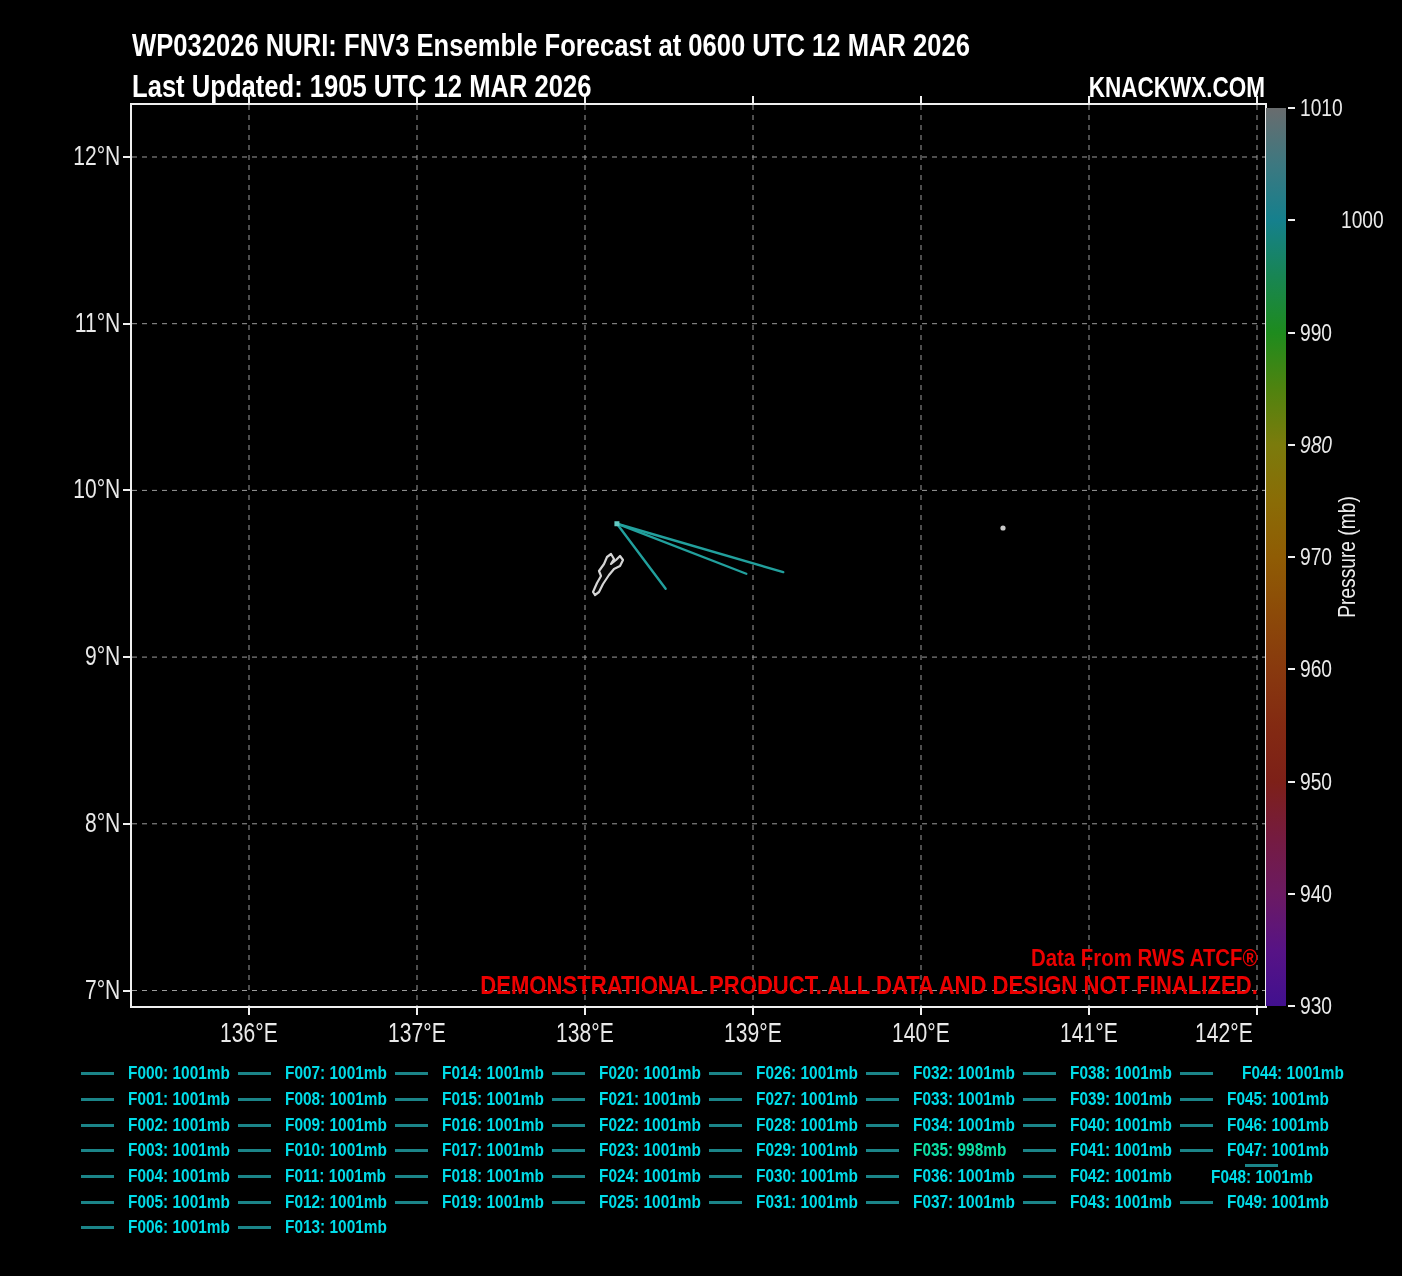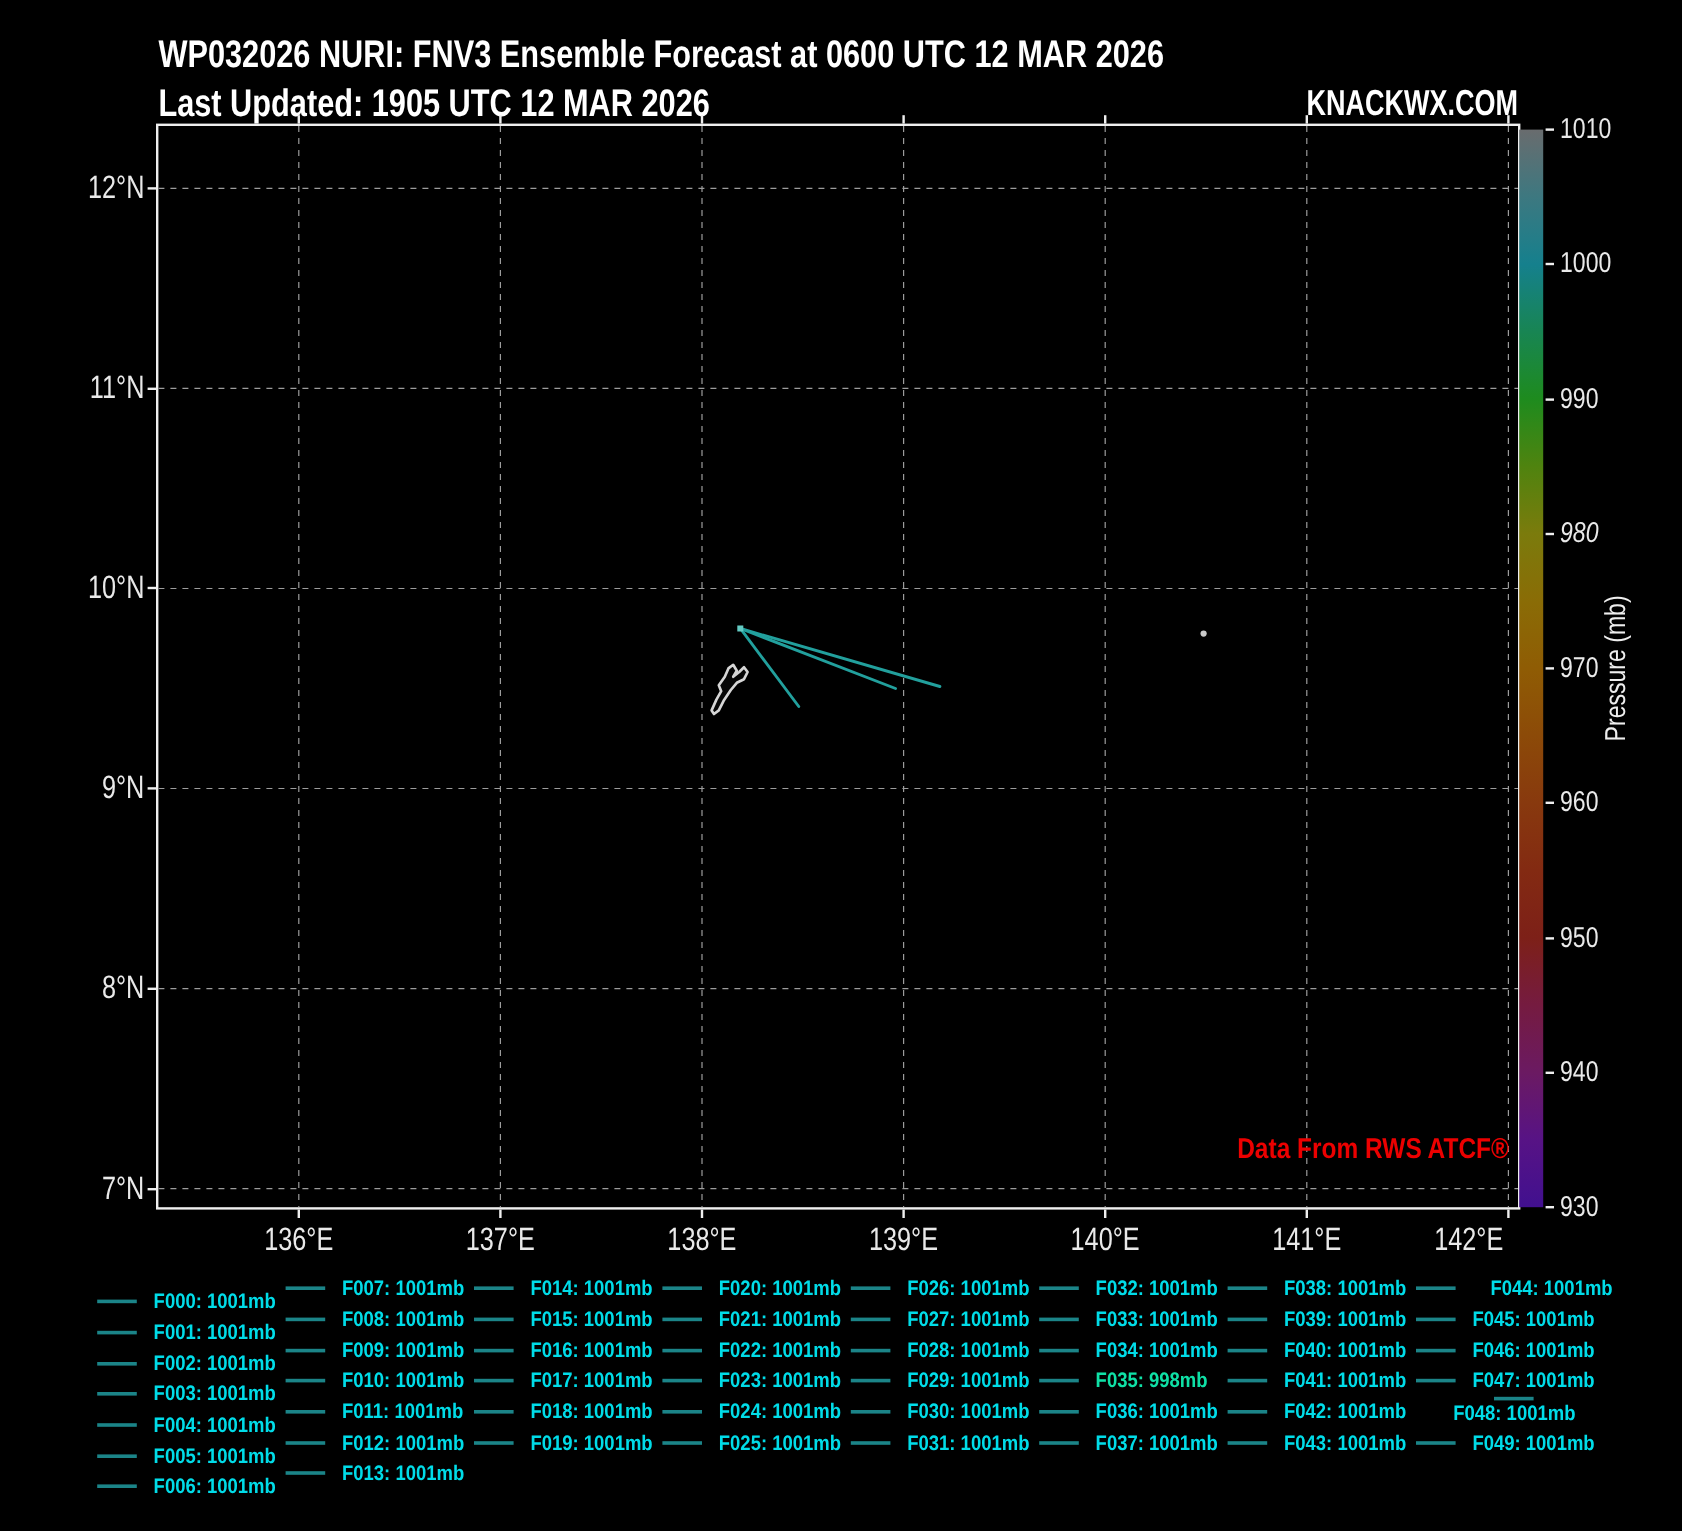--- a/index.html
+++ b/index.html
@@ -53,27 +53,30 @@
       <circle cx="871" cy="423" r="2.6" fill="#c9c9c9"></circle>
       <polyline points="484.9199999999996,418.73999999999984 533.6399999999983,483.75299999999993" fill="none" stroke="#22a09d" stroke-width="2.4" stroke-linecap="round"></polyline>
       <polyline points="484.9199999999996,418.73999999999984 614.2800000000013,468.75" fill="none" stroke="#22a09d" stroke-width="2.4" stroke-linecap="round"></polyline>
       <polyline points="484.9199999999996,418.73999999999984 651.2400000000011,467.083" fill="none" stroke="#22a09d" stroke-width="2.4" stroke-linecap="round"></polyline>
       <rect x="482.4199999999996" y="416.23999999999984" width="5" height="5" fill="#63cac3"></rect>
     </svg>
 
   <div class="abs" style="right:7px;top:839px;text-align:right;">
     <span class="cond-r red1" id="red1" style="transform: scaleX(0.85); color: rgb(236, 0, 0);">Data From RWS ATCF®</span>
   </div>
+  <div class="abs" style="right:7px;top:865px;text-align:right;">
+    <span class="cond-r red2" id="red2" style="transform: scaleX(0.85); color: rgb(236, 0, 0);">DEMONSTRATIONAL PRODUCT. ALL DATA AND DESIGN NOT FINALIZED.</span>
+  </div>
 </div>
 
 <div id="cbar" class="abs" style="left: 1266px; top: 108px; width: 20px; height: 898px; background: linear-gradient(rgb(105, 108, 110) 0%, rgb(61, 120, 128) 6.25%, rgb(21, 128, 141) 12.5%, rgb(24, 133, 83) 18.75%, rgb(30, 139, 30) 25%, rgb(79, 131, 15) 31.25%, rgb(123, 123, 12) 37.5%, rgb(138, 108, 6) 43.75%, rgb(143, 92, 4) 50%, rgb(140, 74, 8) 56.25%, rgb(136, 57, 14) 62.5%, rgb(131, 42, 18) 68.75%, rgb(125, 32, 24) 75%, rgb(117, 27, 64) 81.25%, rgb(107, 26, 98) 87.5%, rgb(87, 19, 133) 93.75%, rgb(65, 16, 143) 100%);"></div>
 <div class="abs" style="left:1347px;top:557px;transform:translate(-50%,-50%) rotate(-90deg) scaleX(0.8);white-space:nowrap;color:#eeeeee;font-size:24px;">Pressure (mb)</div>
 
 <div id="legend" class="abs" style="left:81px;top:1061px;width:1260px;height:200px;">
-    <div style="position: absolute; left: 0px; top: 11px;">
+    <div style="position: absolute; left: 0px; top: 0px;">
       <div class="legend-item" style="height: 25.65px;">
         <div class="legend-swatch" style="background: rgb(27, 132, 136);"></div>
         <span class="legend-text" style="color: rgb(0, 220, 232);">F000: 1001mb</span>
       </div>
       <div class="legend-item" style="height: 25.65px;">
         <div class="legend-swatch" style="background: rgb(27, 132, 136);"></div>
         <span class="legend-text" style="color: rgb(0, 220, 232);">F001: 1001mb</span>
       </div>
       <div class="legend-item" style="height: 25.65px;">
         <div class="legend-swatch" style="background: rgb(27, 132, 136);"></div>
@@ -313,21 +316,21 @@
 <div style="position: absolute; left: 0px; top: 474.4px; width: 120px; text-align: right;"><span class="ticklabel" style="display: inline-block; transform: scaleX(0.78); transform-origin: right center;">10°N</span></div>
 <div style="position: absolute; left: 123px; top: 656.1px; width: 7px; height: 2px; background: rgb(239, 239, 239);"></div>
 <div style="position: absolute; left: 0px; top: 641.1px; width: 120px; text-align: right;"><span class="ticklabel" style="display: inline-block; transform: scaleX(0.78); transform-origin: right center;">9°N</span></div>
 <div style="position: absolute; left: 123px; top: 822.8px; width: 7px; height: 2px; background: rgb(239, 239, 239);"></div>
 <div style="position: absolute; left: 0px; top: 807.8px; width: 120px; text-align: right;"><span class="ticklabel" style="display: inline-block; transform: scaleX(0.78); transform-origin: right center;">8°N</span></div>
 <div style="position: absolute; left: 123px; top: 989.5px; width: 7px; height: 2px; background: rgb(239, 239, 239);"></div>
 <div style="position: absolute; left: 0px; top: 974.5px; width: 120px; text-align: right;"><span class="ticklabel" style="display: inline-block; transform: scaleX(0.78); transform-origin: right center;">7°N</span></div>
 <div style="position: absolute; left: 1288px; top: 107px; width: 7px; height: 2px; background: rgb(239, 239, 239);"></div>
 <div style="position: absolute; left: 1300px; top: 94px;"><span class="cond cbarlabel">1010</span></div>
 <div style="position: absolute; left: 1288px; top: 219.25px; width: 7px; height: 2px; background: rgb(239, 239, 239);"></div>
-<div style="position: absolute; left: 1300px; top: 206.25px;"><span class="cond cbarlabel">1000</span></div>
+<div style="position: absolute; left: 1341px; top: 206.25px;"><span class="cond cbarlabel">1000</span></div>
 <div style="position: absolute; left: 1288px; top: 331.5px; width: 7px; height: 2px; background: rgb(239, 239, 239);"></div>
 <div style="position: absolute; left: 1300px; top: 318.5px;"><span class="cond cbarlabel">990</span></div>
 <div style="position: absolute; left: 1288px; top: 443.75px; width: 7px; height: 2px; background: rgb(239, 239, 239);"></div>
 <div style="position: absolute; left: 1300px; top: 430.75px; font-style: italic;"><span class="cond cbarlabel">980</span></div>
 <div style="position: absolute; left: 1288px; top: 556px; width: 7px; height: 2px; background: rgb(239, 239, 239);"></div>
 <div style="position: absolute; left: 1300px; top: 543px;"><span class="cond cbarlabel">970</span></div>
 <div style="position: absolute; left: 1288px; top: 668.25px; width: 7px; height: 2px; background: rgb(239, 239, 239);"></div>
 <div style="position: absolute; left: 1300px; top: 655.25px;"><span class="cond cbarlabel">960</span></div>
 <div style="position: absolute; left: 1288px; top: 780.5px; width: 7px; height: 2px; background: rgb(239, 239, 239);"></div>
 <div style="position: absolute; left: 1300px; top: 767.5px;"><span class="cond cbarlabel">950</span></div>

